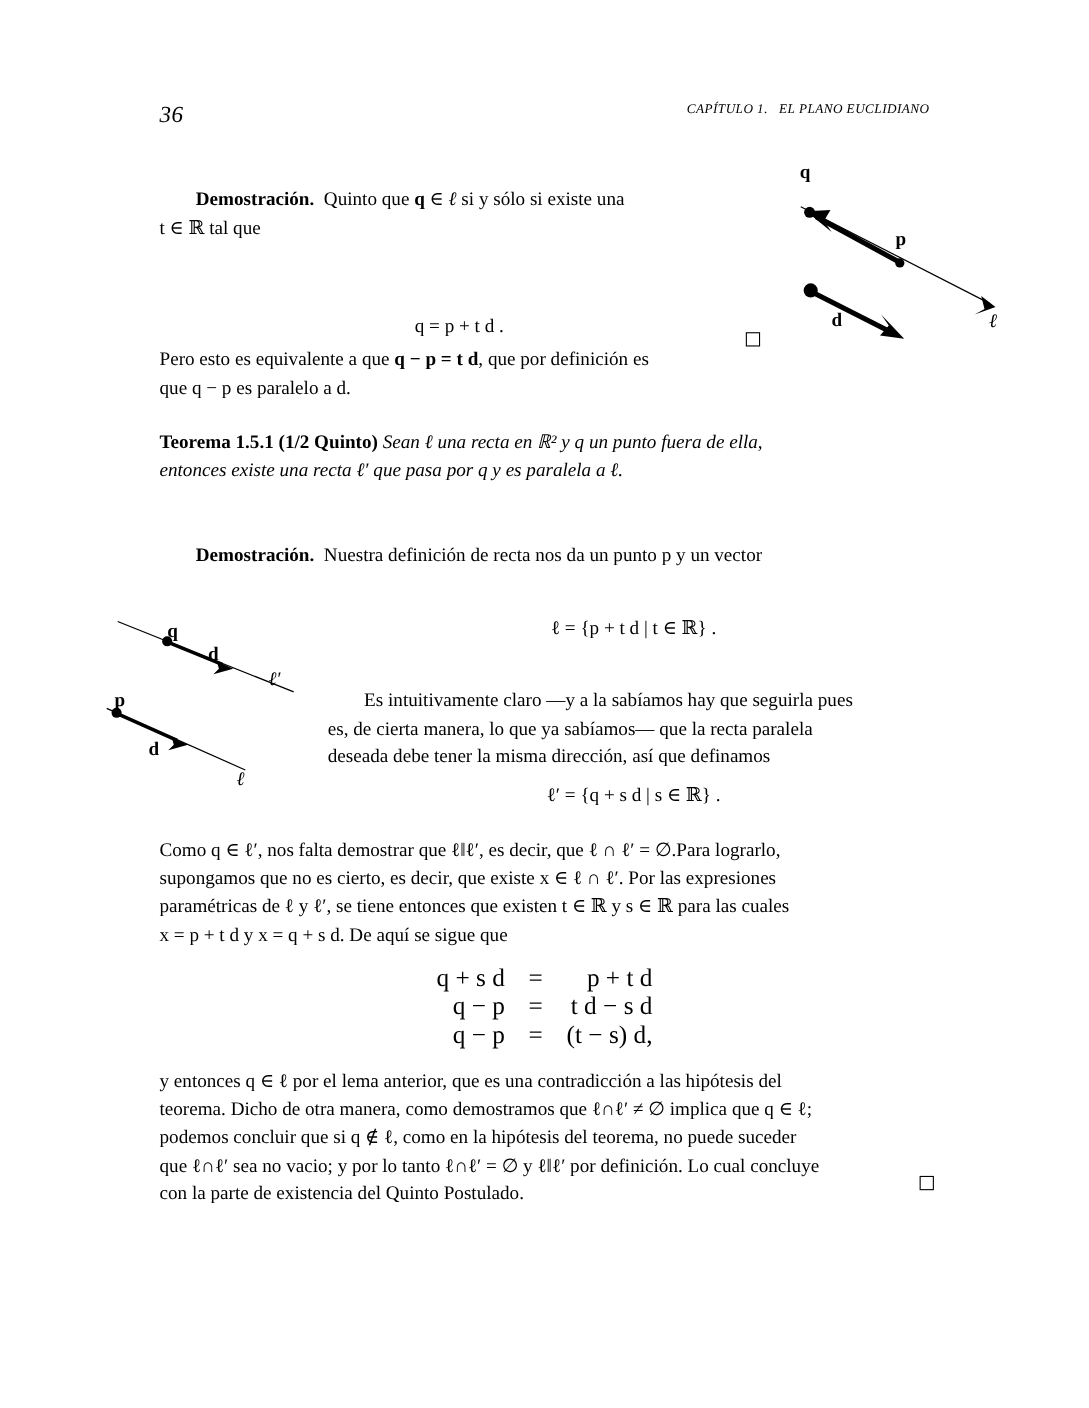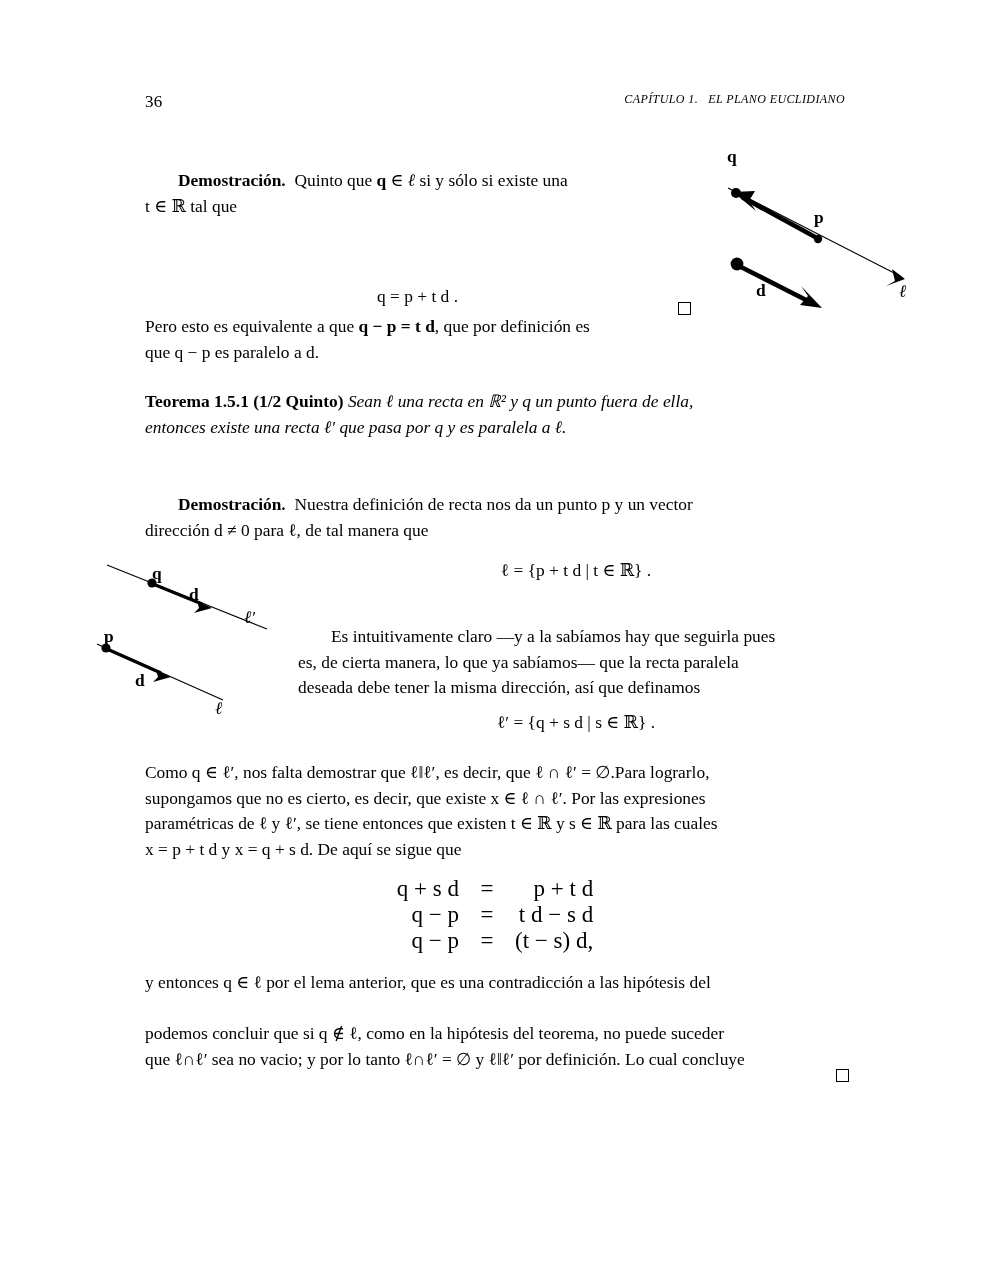--- a/index.html
+++ b/index.html
@@ -25,22 +25,23 @@
     top: 92px;
     left: 145px;
     right: 145px;
     height: 26px;
     font-size: 17.5px;
   }
   .runhead .folio {
     position: absolute;
     left: 0;
     top: 0;
-    font-size: 17px;
+    font-size: 21px;
     letter-spacing: .3px;
+    font-style: italic;
   }
   .runhead .title {
     position: absolute;
     right: 0;
     top: 0;
     font-style: italic;
     font-size: 12px;
     letter-spacing: .4px;
     white-space: pre;
   }
@@ -152,21 +153,20 @@
   </div>
 
   <div class="blk nojust" style="left:145px; top:389px; width:710px;">
     <b>Teorema 1.5.1 (1/2 Quinto)</b>
     <i>Sean ℓ una recta en ℝ² y q un punto fuera de ella,</i><br>
     <i>entonces existe una recta ℓ′ que pasa por q y es paralela a ℓ.</i>
   </div>
 
   <div class="blk nojust" style="left:145px; top:492px; width:712px;">
     <span class="indent"></span><b>Demostración.</b>&nbsp;&nbsp;<span>Nuestra definición de recta nos da un punto p y un vector</span><br>
-    <span>dirección d ≠ 0 para ℓ, de tal manera que</span>
   </div>
 
   <div class="eq" style="left:297px; top:560px; width:558px;">ℓ = {p + t d | t ∈ ℝ} .</div>
 
   <div class="figure" style="left:95px; top:552px; width:195px; height:170px;">
     <svg width="195" height="170" viewBox="0 0 195 170">
 
       <line x1="12" y1="13" x2="172" y2="77" stroke="#000" stroke-width="1.1"></line>
 
       <circle cx="57" cy="31" r="4.6" fill="#000"></circle>
@@ -221,19 +221,20 @@
         <td class="lhs">q − p</td>
         <td class="rel">=</td>
         <td class="rhs">(t − s) d,</td>
       </tr>
     </tbody>
       </table>
   </div>
 
   <div class="blk nojust" style="left:145px; top:970px; width:714px;">
     <span>y entonces q ∈ ℓ por el lema anterior, que es una contradicción a las hipótesis del</span><br>
-    <br>
+    <span>teorema. Dicho de otra manera, como demostramos que ℓ∩ℓ′ ≠ ∅ implica que q ∈ ℓ;</span><br>
     <span>podemos concluir que si q ∉ ℓ, como en la hipótesis del teorema, no puede suceder</span><br>
     <span>que ℓ∩ℓ′ sea no vacio; y por lo tanto ℓ∩ℓ′ = ∅ y ℓ‖ℓ′ por definición. Lo cual concluye</span><br>
+    <span>con la parte de existencia del Quinto Postulado.</span>
   </div>
   <div class="qed" style="left:836px; top:1069px;"></div>
 
 </div>
 
 </body></html>

